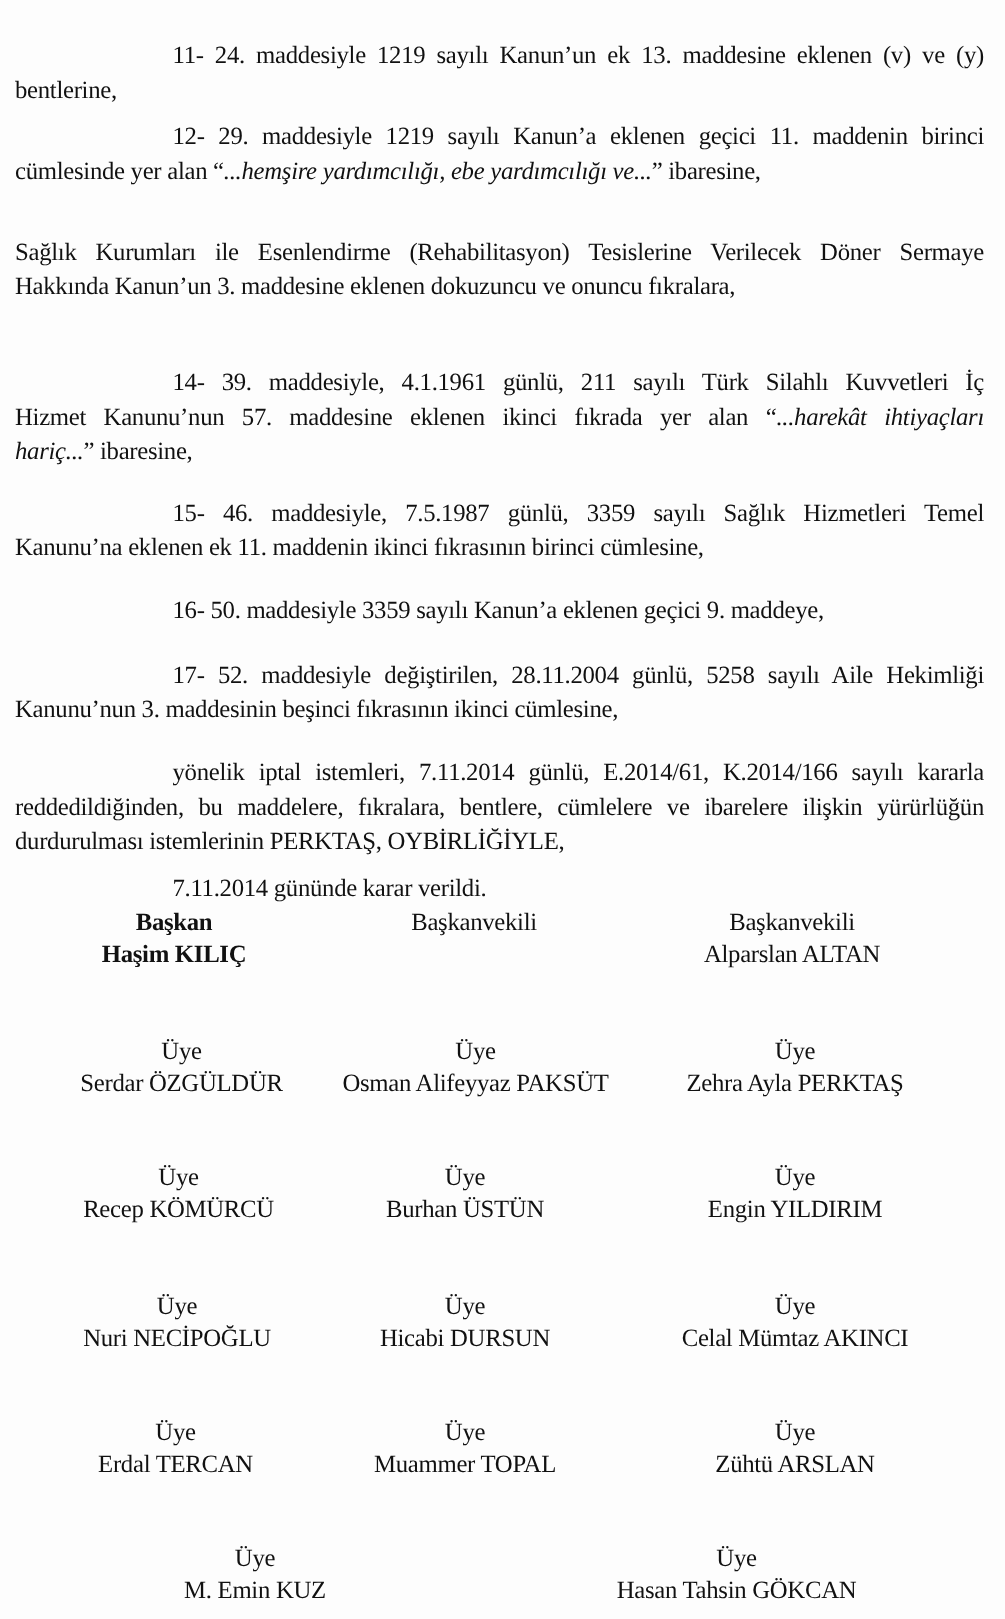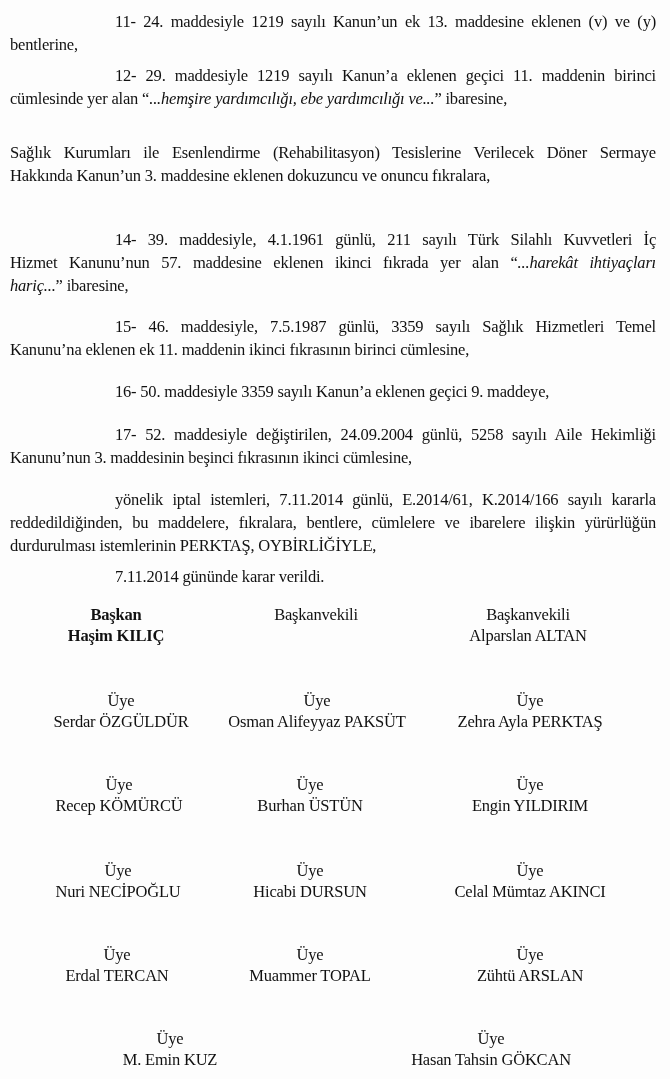--- a/index.html
+++ b/index.html
@@ -1,19 +1,19 @@
 <!DOCTYPE html>
 <html><head>
 <meta charset="utf-8">
 <style>
   html, body { margin:0; padding:0; background:#fdfdfd; }
   body { width:670px; height:1079px; overflow:hidden; position:relative;
          font-family:"Liberation Serif", serif; color:#111; }
   .para { position:absolute; left:10px; width:646px; font-size:16.5px; line-height:23px;
-          text-align:justify; letter-spacing:-0.2px; }
+          text-align:justify; letter-spacing:-0.2px;margin-top:15px; }
   .para .first { display:block; text-indent:105px; text-align:justify; text-align-last:justify; }
   .para .last { display:block; text-align:left; }
   em { font-style:italic; }
   .sig { position:absolute; text-align:center; font-size:16.5px; line-height:21px; width:200px; letter-spacing:-0.2px; }
   .sig span { display:block; }
 </style>
 </head>
 <body>
 
 <div class="para" style="top:10px;">
@@ -40,21 +40,21 @@
 <div class="para" style="top:315px;">
   <span class="first">15- 46. maddesiyle, 7.5.1987 günlü, 3359 sayılı Sağlık Hizmetleri Temel</span>
   <span class="last">Kanunu’na eklenen ek 11. maddenin ikinci fıkrasının birinci cümlesine,</span>
 </div>
 
 <div class="para" style="top:380px;">
   <span class="last" style="text-indent:105px">16- 50. maddesiyle 3359 sayılı Kanun’a eklenen geçici 9. maddeye,</span>
 </div>
 
 <div class="para" style="top:423px;">
-  <span class="first">17- 52. maddesiyle değiştirilen, 24.09.2004 günlü, 5258 sayılı Aile Hekimliği</span>
+  <span class="first">17- 52. maddesiyle değiştirilen, 28.11.2004 günlü, 5258 sayılı Aile Hekimliği</span>
   <span class="last">Kanunu’nun 3. maddesinin beşinci fıkrasının ikinci cümlesine,</span>
 </div>
 
 <div class="para" style="top:488px;">
   <span class="first">yönelik iptal istemleri, 7.11.2014 günlü, E.2014/61, K.2014/166 sayılı kararla</span>
   <span class="first" style="text-indent:0">reddedildiğinden, bu maddelere, fıkralara, bentlere, cümlelere ve ibarelere ilişkin yürürlüğün</span>
   <span class="last">durdurulması istemlerinin PERKTAŞ, OYBİRLİĞİYLE,</span>
 </div>
 
 <div class="para" style="top:565px;">

